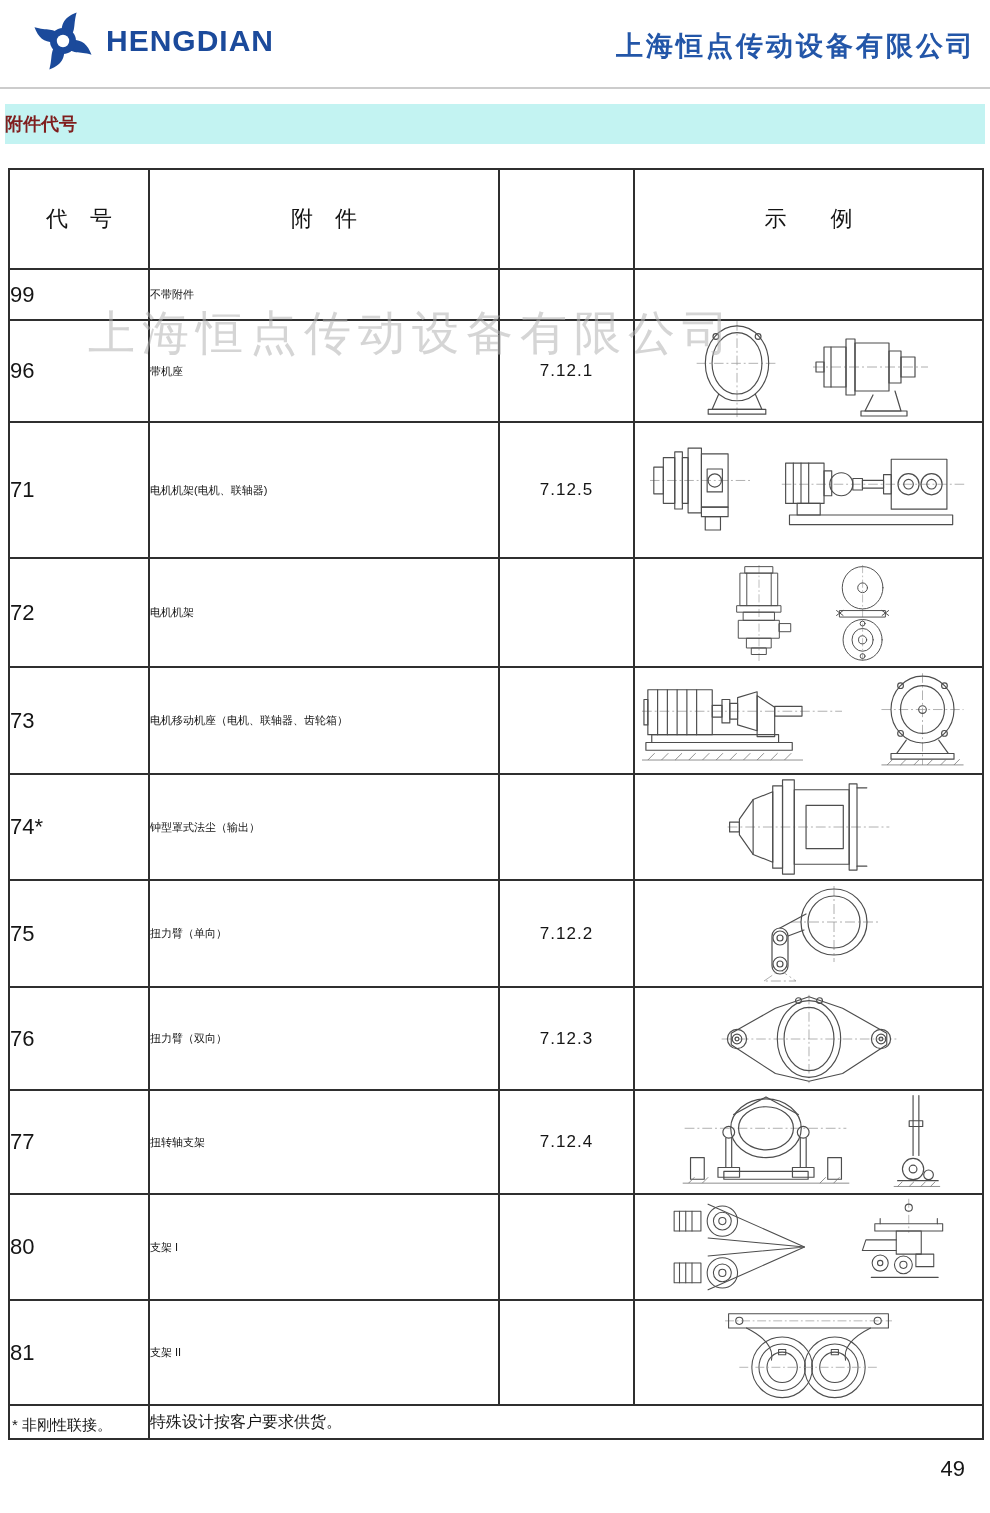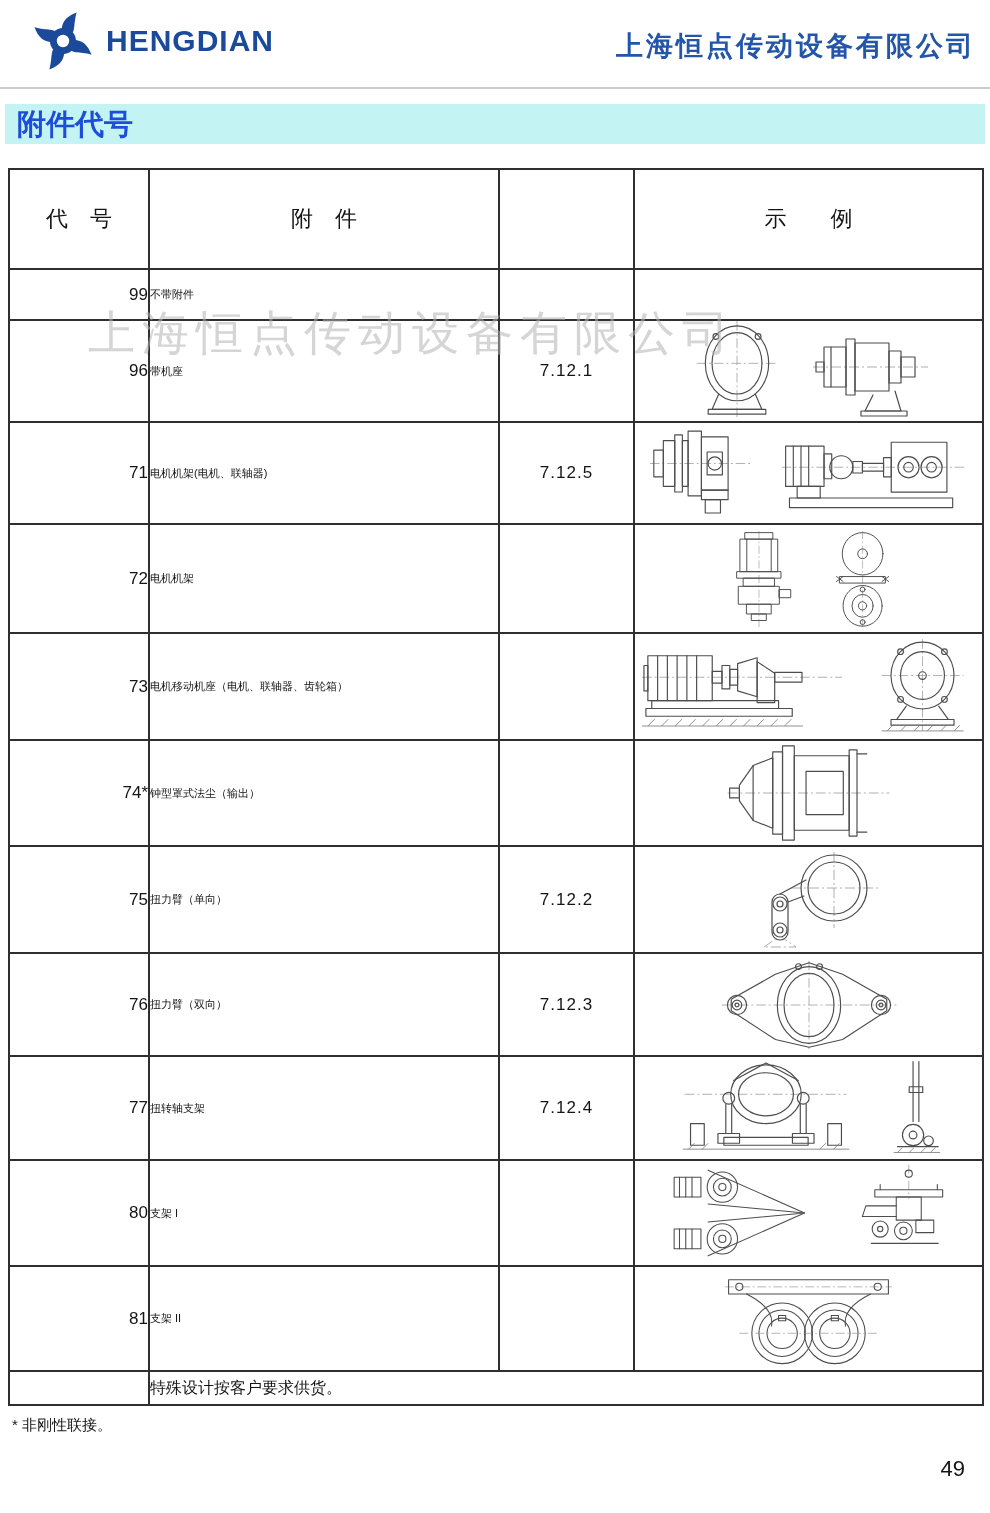--- a/index.html
+++ b/index.html
@@ -12,34 +12,34 @@
   
   .logo { position:absolute; left:32px; top:8px; display:flex; align-items:center; gap:12px; }
   .logo-text { font-size:30px; font-weight:bold; color:#1b4a9b; letter-spacing:1px; }
   .company {
     position:absolute; right:14px; top:28px;
     font-family:"Liberation Serif", serif; font-weight:bold;
     font-size:27px; color:#2356a8; letter-spacing:3px; white-space:nowrap;
   }
   .header-rule { position:absolute; top:87px; left:0; width:990px; height:0; border-top:2px solid #cccccc; }
   .title-bar { position:absolute; top:104px; left:5px; width:980px; height:40px; background:#c3f3f2; }
-  .title-bar .t { display:inline-block; font-size:29px; font-weight:bold; line-height:40px; padding-left:12px; color:#1d4ed8; }
+  .title-bar .t { display:inline-block; font-size:18px; font-weight:bold; line-height:40px; color:#7f1d1d; }
 
   
   .watermark {
     position:absolute; top:302px; left:88px; z-index:4;
     font-size:47px; letter-spacing:7px; white-space:nowrap;
     color:rgba(178,178,178,0.55); pointer-events:none;
   }
 
   
   table.tbl { position:absolute; top:168px; left:8px; border-collapse:collapse; table-layout:fixed; z-index:1; }
   .tbl th, .tbl td { border:2px solid #2f2f2f; padding:0; background:transparent; vertical-align:middle; }
   .tbl th { font-weight:normal; font-size:22px; text-align:center;margin-top:35px; }
-  .code-cell { text-align:right; font-size:17px; }
+  .code-cell { text-align:left; font-size:22px; }
   .acc-cell  { text-align:left; padding-left:22px; font-size:11px; }
   .ref-cell  { text-align:center; font-size:17px; letter-spacing:1px; }
   .ex-cell .wrap { display:flex; align-items:center; justify-content:center; gap:28px; }
   .footer-cell { text-align:left; font-size:16px; }
 
   
   svg.draw { display:block; }
   .d  { stroke:#4d4d4d; fill:none; stroke-width:1.2; stroke-linejoin:round; stroke-linecap:round; }
   .cl { stroke:#9a9a9a; fill:none; stroke-width:0.8; stroke-dasharray:10 3 2 3; }
   .ht { stroke:#707070; fill:none; stroke-width:0.8; }
@@ -126,21 +126,21 @@
             <rect class="d" x="42" y="22" width="34" height="48"></rect>
                 <rect class="d" x="76" y="30" width="12" height="32"></rect>
             <rect class="d" x="88" y="36" width="14" height="20"></rect>
                 <path class="d" d="M60 74 L52 90 H88 L82 70"></path>
             <rect class="d" x="48" y="90" width="46" height="5"></rect>
           </svg>
         </div>
           </td>
       </tr>
 
-      <tr style="height:102px">
+      <tr style="height:136px">
         <td class="code-cell">71</td>
         <td class="acc-cell">电机机架(电机、联轴器)</td>
         <td class="ref-cell">7.12.5</td>
         <td class="ex-cell">
             <div class="wrap">
           <svg class="draw" width="100" height="96" viewBox="0 0 105 100">
             <line class="cl" x1="0" y1="40" x2="105" y2="40"></line>
             <rect class="d" x="4" y="26" width="10" height="28"></rect>
                 <rect class="d" x="14" y="16" width="12" height="48"></rect>
             <rect class="d" x="26" y="10" width="8" height="60"></rect>

